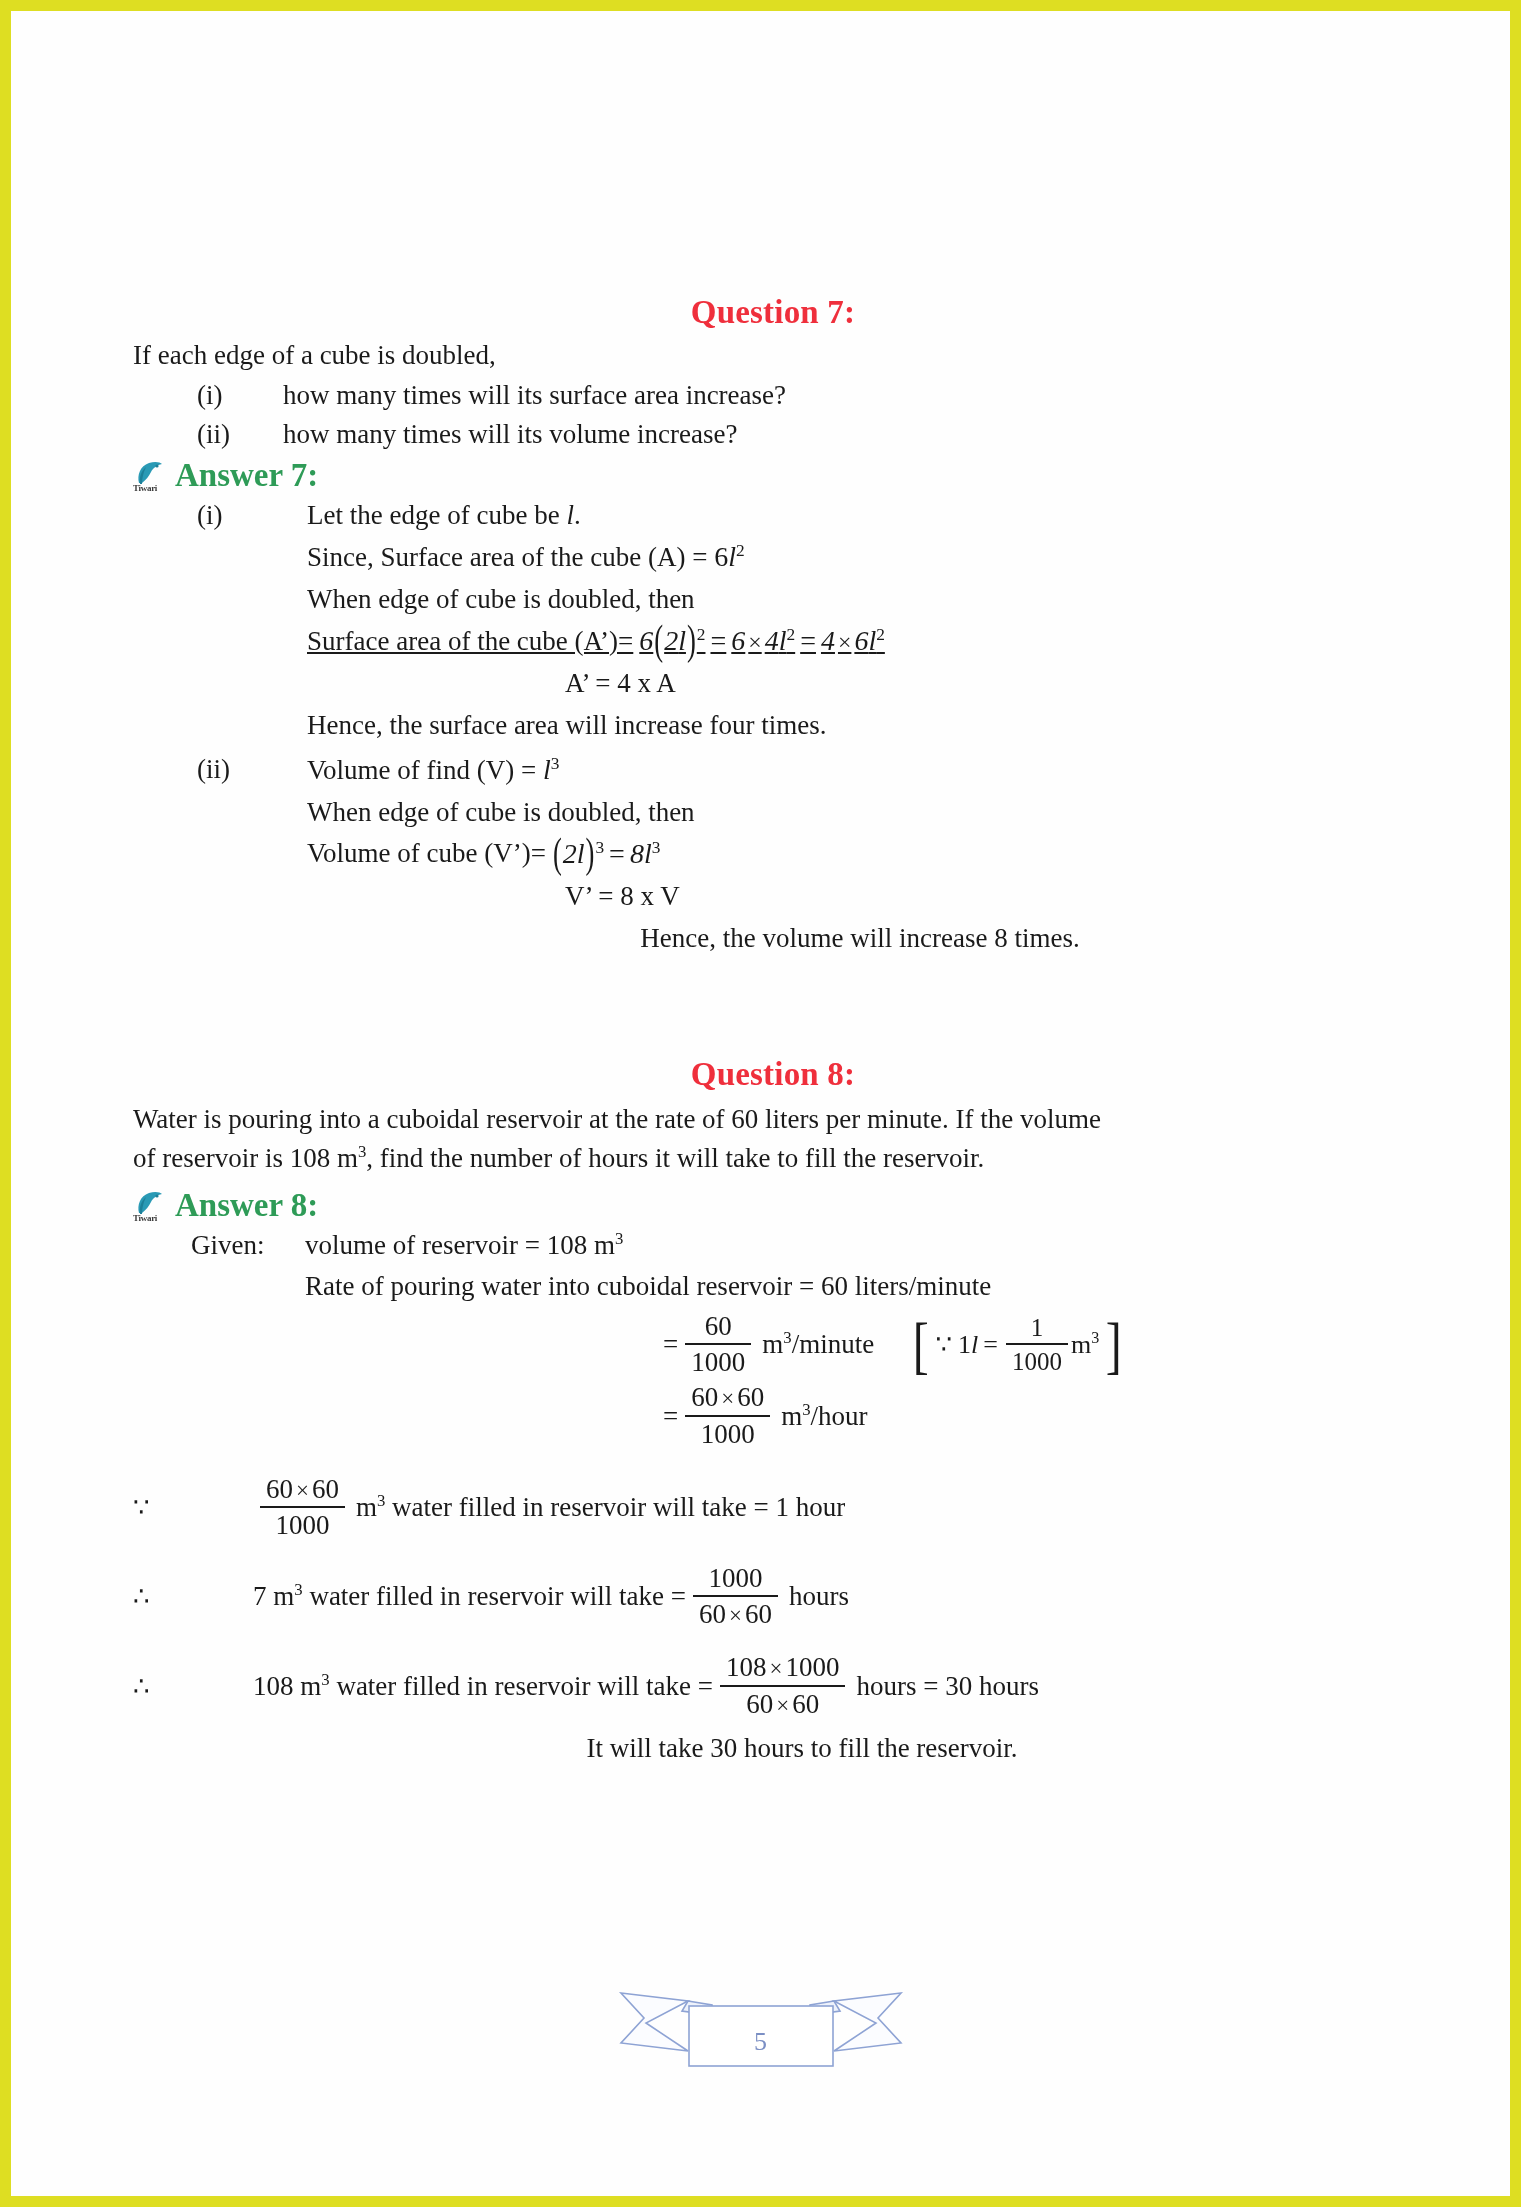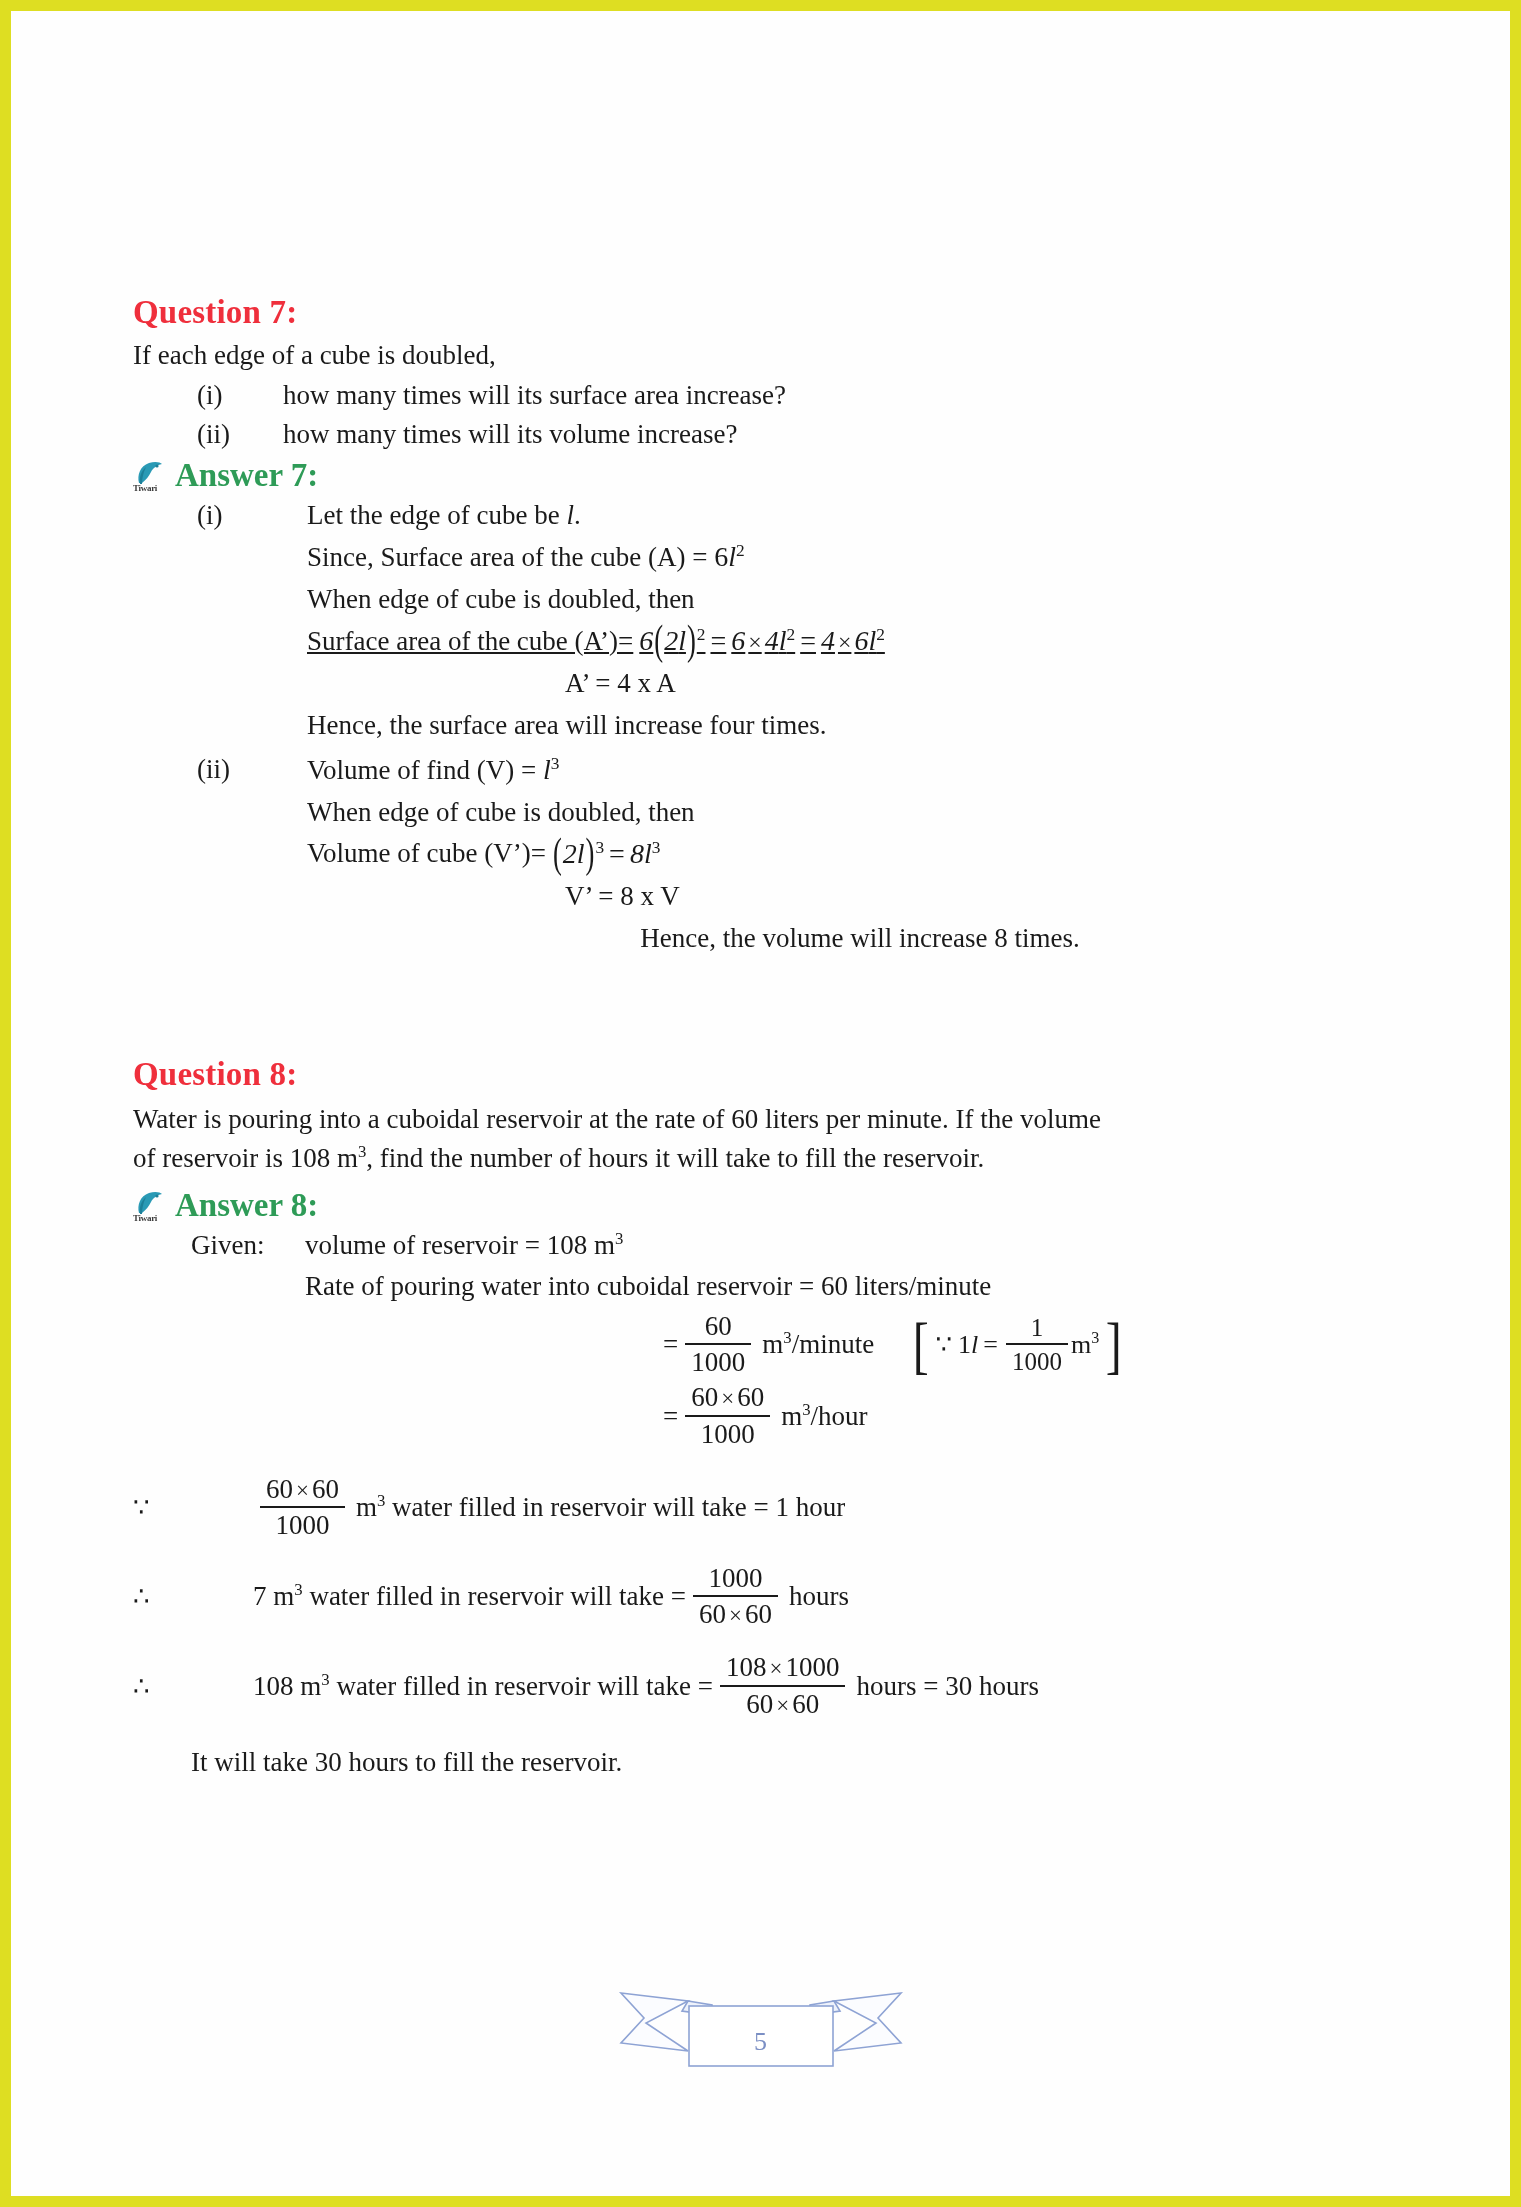--- a/index.html
+++ b/index.html
@@ -33,20 +33,21 @@
   }
 
   
   .q-heading {
     color: #ef2f3c;
     font-weight: bold;
     font-size: 33px;
     line-height: 1.0;
     margin: 0 0 9px 0;
     letter-spacing: 0.2px;
+    text-align: center;
   }
   .a-heading {
     display: flex;
     align-items: flex-end;
     gap: 8px;
     color: #2e9b57;
     font-weight: bold;
     font-size: 33px;
     line-height: 1.0;
     margin: 7px 0 6px 0;
@@ -384,21 +385,21 @@
         <span class="body">
           <span><span>108 m</span><span class="sup">3</span><span> water filled in reservoir will take = </span></span>
           <span class="frac">
             <span class="num"><span>108</span><span class="times">×</span><span>1000</span></span>
             <span class="den"><span>60</span><span class="times">×</span><span>60</span></span>
           </span>
           <span style="margin-left:4px;">hours = 30 hours</span>
         </span>
       </div>
 
-      <div class="body-line" style="margin-left:58px; margin-top:26px;">It will take 30 hours to fill the reservoir.</div>
+      <div class="body-line" style="margin-left:58px; margin-top:12px;text-align:center;">It will take 30 hours to fill the reservoir.</div>
 
     </div>
 
     <div class="footer">
       <div class="ribbon">
         <svg width="290" height="110" viewBox="0 0 290 110" xmlns="http://www.w3.org/2000/svg">
           <g fill="none" stroke="#8ea3d4" stroke-width="1.6">
 
             <path d="M5 22 L72 30 L30 52 L72 80 L5 72 L28 47 Z" fill="#fbfcff"></path>
 

